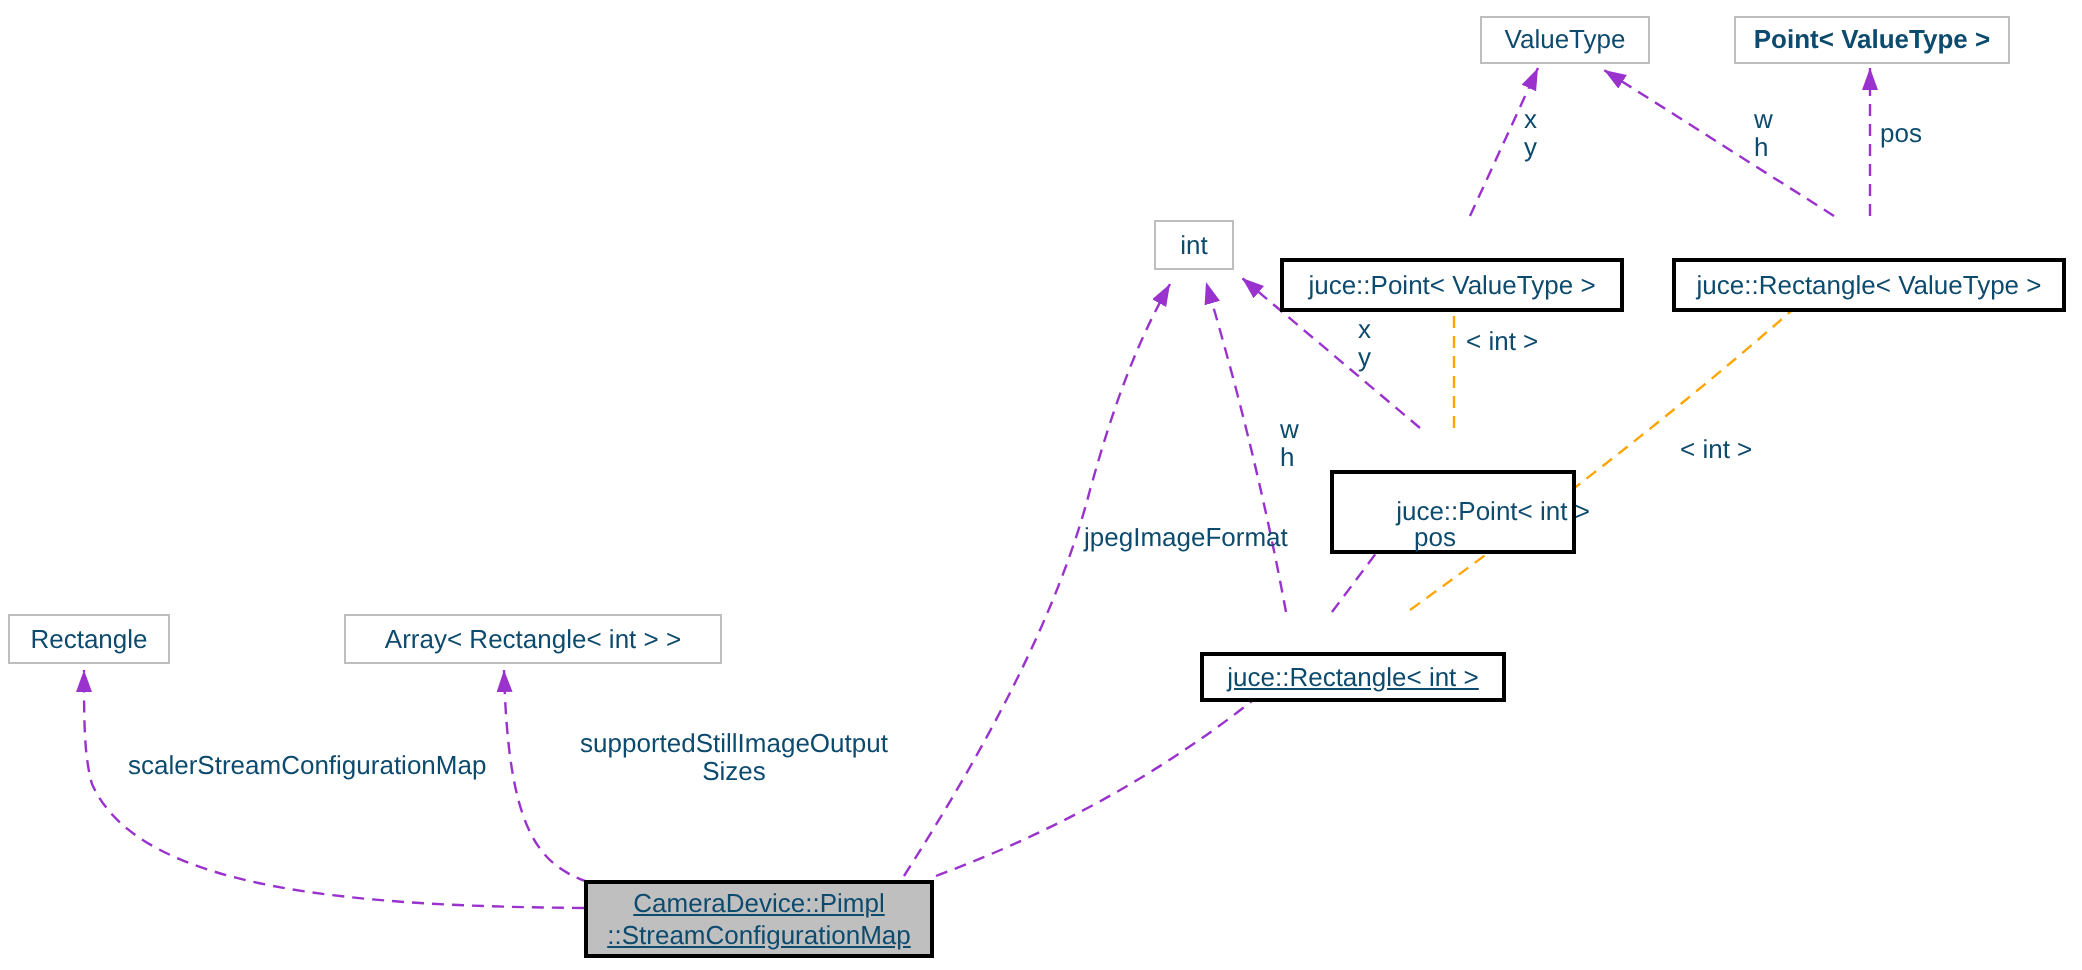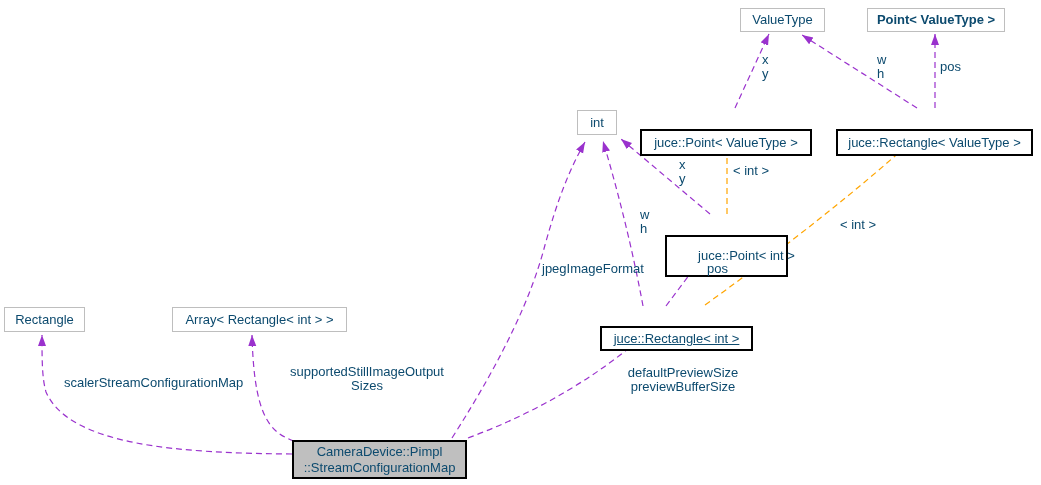--- a/index.html
+++ b/index.html
@@ -86,23 +86,23 @@
   <div class="node doc" style="left:640px; top:109px; width:172px; height:27px;">juce::Point&lt; ValueType &gt;</div>
 
   <div class="node doc" style="left:836px; top:109px; width:197px; height:27px;">juce::Rectangle&lt; ValueType &gt;</div>
 
   <div class="node doc" style="left:665px; top:215px; width:123px; height:42px;padding-left:40px;">juce::Point&lt; int &gt;</div>
 
   <div class="node doc" style="left:600px; top:306px; width:153px; height:25px;text-decoration:underline;">juce::Rectangle&lt; int &gt;</div>
 
   <div class="node" style="left:4px; top:307px; width:81px; height:25px;">Rectangle</div>
 
-  <div class="node" style="left:172px; top:307px; width:175px; height:25px;">Array&lt; Rectangle&lt; int &gt; &gt;</div>
+  <div class="node" style="left:172px; top:307px; width:189px; height:25px;">Array&lt; Rectangle&lt; int &gt; &gt;</div>
 
-  <div class="node focus" style="left:292px; top:440px; width:175px; height:39px;">
+  <div class="node focus" style="left:292px; top:440px; width:175px; height:39px;text-decoration:underline;">
     <div>CameraDevice::Pimpl</div>
     <div>::StreamConfigurationMap</div>
   </div>
 
   <div class="elabel" style="left:762px; top:53px;">
     <div>x</div>
     <div>y</div>
   </div>
 
   <div class="elabel" style="left:877px; top:53px;">
@@ -123,24 +123,20 @@
     <div>w</div>
     <div>h</div>
   </div>
 
   <div class="elabel" style="left:840px; top:218px;">&lt; int &gt;</div>
 
   <div class="elabel" style="left:542px; top:262px;">jpegImageFormat</div>
 
   <div class="elabel" style="left:707px; top:262px;">pos</div>
 
-  <div class="elabel center" style="left:600px; top:366px; width:166px;">
-    <div>defaultPreviewSize</div>
-    <div>previewBufferSize</div>
-  </div>
 
   <div class="elabel" style="left:64px; top:376px;">scalerStreamConfigurationMap</div>
 
   <div class="elabel center" style="left:252px; top:354px; width:230px;margin-top:11px;">
     <div>supportedStillImageOutput</div>
     <div>Sizes</div>
   </div>
 
 </div>
 

